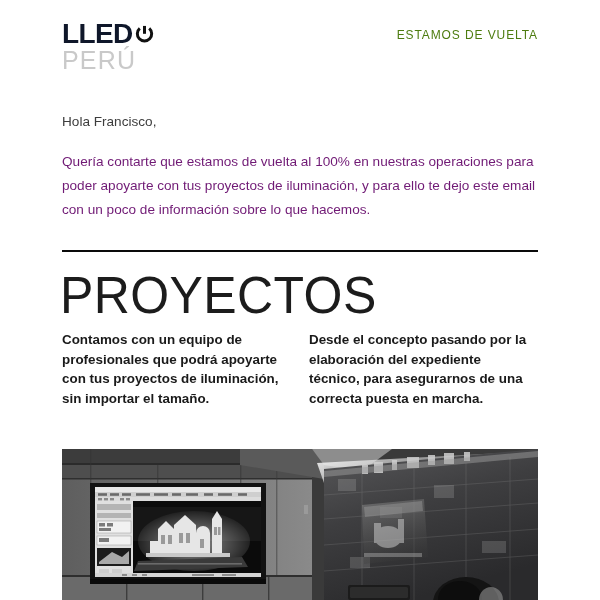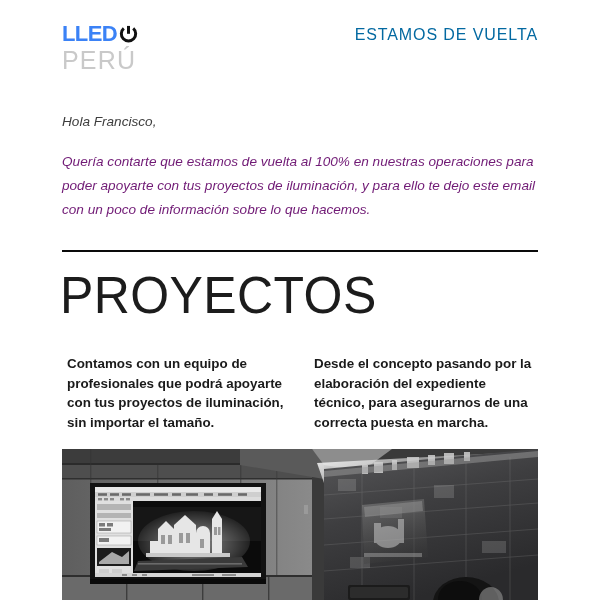--- a/index.html
+++ b/index.html
@@ -37,23 +37,23 @@
     line-height: 1;
   }
   .logo-top {
     display: flex;
     align-items: center;
     height: 24px;
   }
   .logo-word {
     font-family: "Liberation Sans", sans-serif;
     font-weight: bold;
-    font-size: 22px;
+    font-size: 28px;
     letter-spacing: -0.6px;
-    color: #3b82f6;
+    color: #0f172a;
     line-height: 24px;
     display: block;
   }
   .power-icon {
     display: inline-block;
     width: 21px;
     height: 21px;
     margin-left: 1px;
     position: relative;
     top: 0px;
@@ -64,35 +64,34 @@
     font-weight: normal;
     font-size: 25px;
     letter-spacing: 1.2px;
     color: #c9c9c9;
     line-height: 27px;
     display: block;
     margin-top: 1px;
   }
   .header-tagline {
     font-family: "Liberation Sans", sans-serif;
-    font-size: 16px;
+    font-size: 12px;
     letter-spacing: 0.9px;
-    color: #0369a1;
+    color: #4d7c0f;
     line-height: 14px;
     margin-top: 6px;
     white-space: nowrap;
   }
 
   
   .intro {
     position: absolute;
     left: 62px;
     top: 112px;
     width: 480px;
-    font-style: italic;
   }
   .greeting {
     font-size: 13.6px;
     color: #3d3d3d;
     line-height: 20px;
     margin: 0 0 18px 0;
   }
   .intro-para {
     font-size: 13.6px;
     color: #701a75;
@@ -123,24 +122,24 @@
     line-height: 56px;
     margin: 0;
     transform: scaleY(1.04);
     transform-origin: left top;
   }
 
   
   .columns {
     position: absolute;
     left: 62px;
-    top: 354px;
+    top: 330px;
     width: 476px;
     display: flex;
-    justify-content: flex-end;
+    justify-content: flex-start;
   }
   .col {
     width: 224px;
     font-size: 13.4px;
     font-weight: bold;
     color: #1a1a1a;
     line-height: 19.5px;
   }
   .col-left { margin-right: 23px; }
   .col p { margin: 0; }

